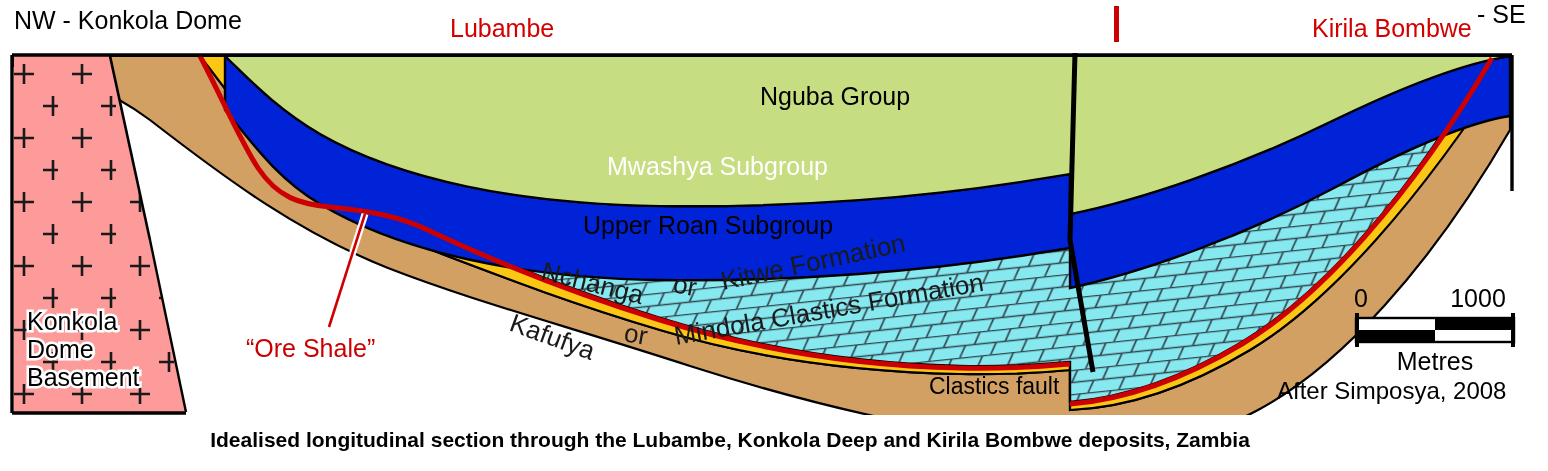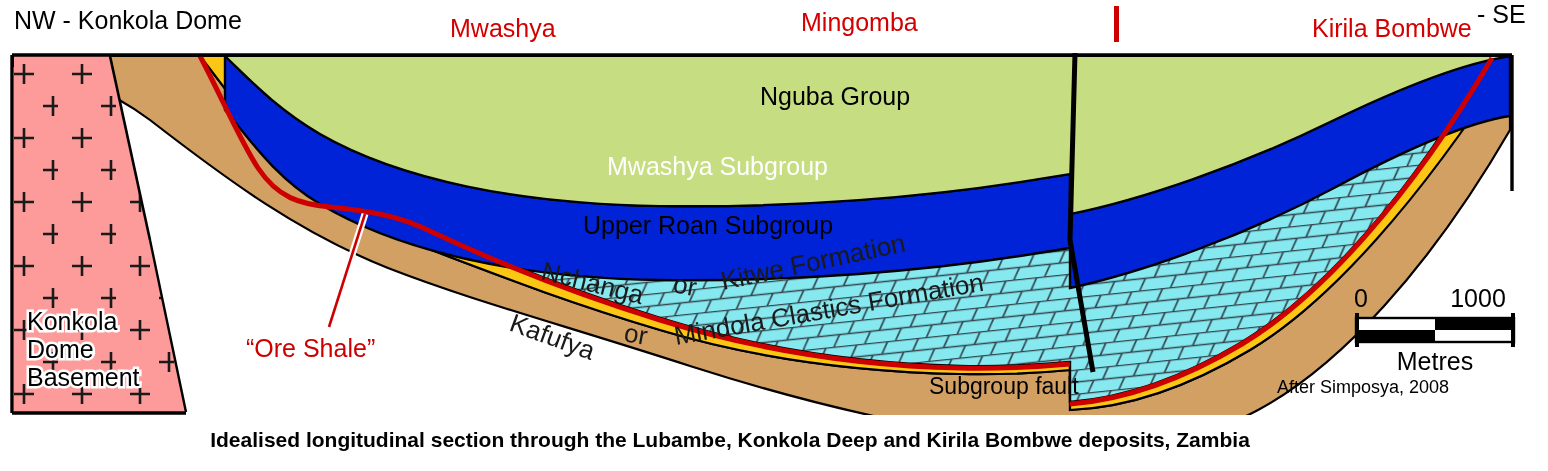--- a/index.html
+++ b/index.html
@@ -44,43 +44,42 @@
     text-align: center;
     font-size: 21px;
     font-weight: bold;
     color: #000000;
     font-family: "Liberation Sans", sans-serif;
   }
   .credit {
     position: absolute;
     left: 1277px;
     top: 377px;
-    font-size: 18px;
+    font-size: 24px;
     color: #000000;
     white-space: nowrap;
   }
   .faultlabel {
     position: absolute;
     left: 929px;
     top: 373px;
     font-size: 23px;
     color: #000000;
     white-space: nowrap;
   }
 </style>
 </head>
 <body>
 
 <div id="root">
 
   <div class="hdr" style="left:14px; top:8px;">NW - Konkola Dome</div>
 
-  <div class="hdr hdr-red" style="left:450px; top:16px;">Mwashya</div>
-
-  <div class="hdr hdr-red" style="left:801px; top:10px;">Mingomba</div>
+  <div class="hdr hdr-red" style="left:450px; top:16px;">Lubambe</div>
+
 
   <div class="tickmark" style="left:1114px; top:6px; width:5px; height:36px;"></div>
 
 
   <div class="hdr hdr-red" style="left:1312px; top:16px;">Kirila Bombwe</div>
 
   <div class="hdr" style="left:1477px; top:2px;"> - SE</div>
 
   <svg class="section" width="1548" height="425" viewBox="0 0 1548 425">
     <defs>
@@ -249,19 +248,19 @@
       <rect x="1435" y="318" width="79" height="12" fill="#000000"></rect>
       <rect x="1356" y="330" width="79" height="12" fill="#000000"></rect>
       <rect x="1435" y="330" width="79" height="12" fill="#ffffff"></rect>
       <rect x="1356" y="318" width="158" height="24" fill="none" stroke="#000000" stroke-width="2.4"></rect>
       <path d="M1357,313 v34 M1513,313 v34" stroke="#000000" stroke-width="4" fill="none"></path>
 
       <text x="1435" y="370" font-family="Liberation Sans, sans-serif" font-size="25" text-anchor="middle" fill="#000000">Metres</text>
     </g>
   </svg>
 
-  <div class="faultlabel">Subgroup fault</div>
+  <div class="faultlabel">Clastics fault</div>
 
   <div class="credit">After Simposya, 2008</div>
 
   <div class="caption">Idealised longitudinal section through the Lubambe, Konkola Deep and Kirila Bombwe deposits, Zambia</div>
 
 </div>
 
 </body></html>

